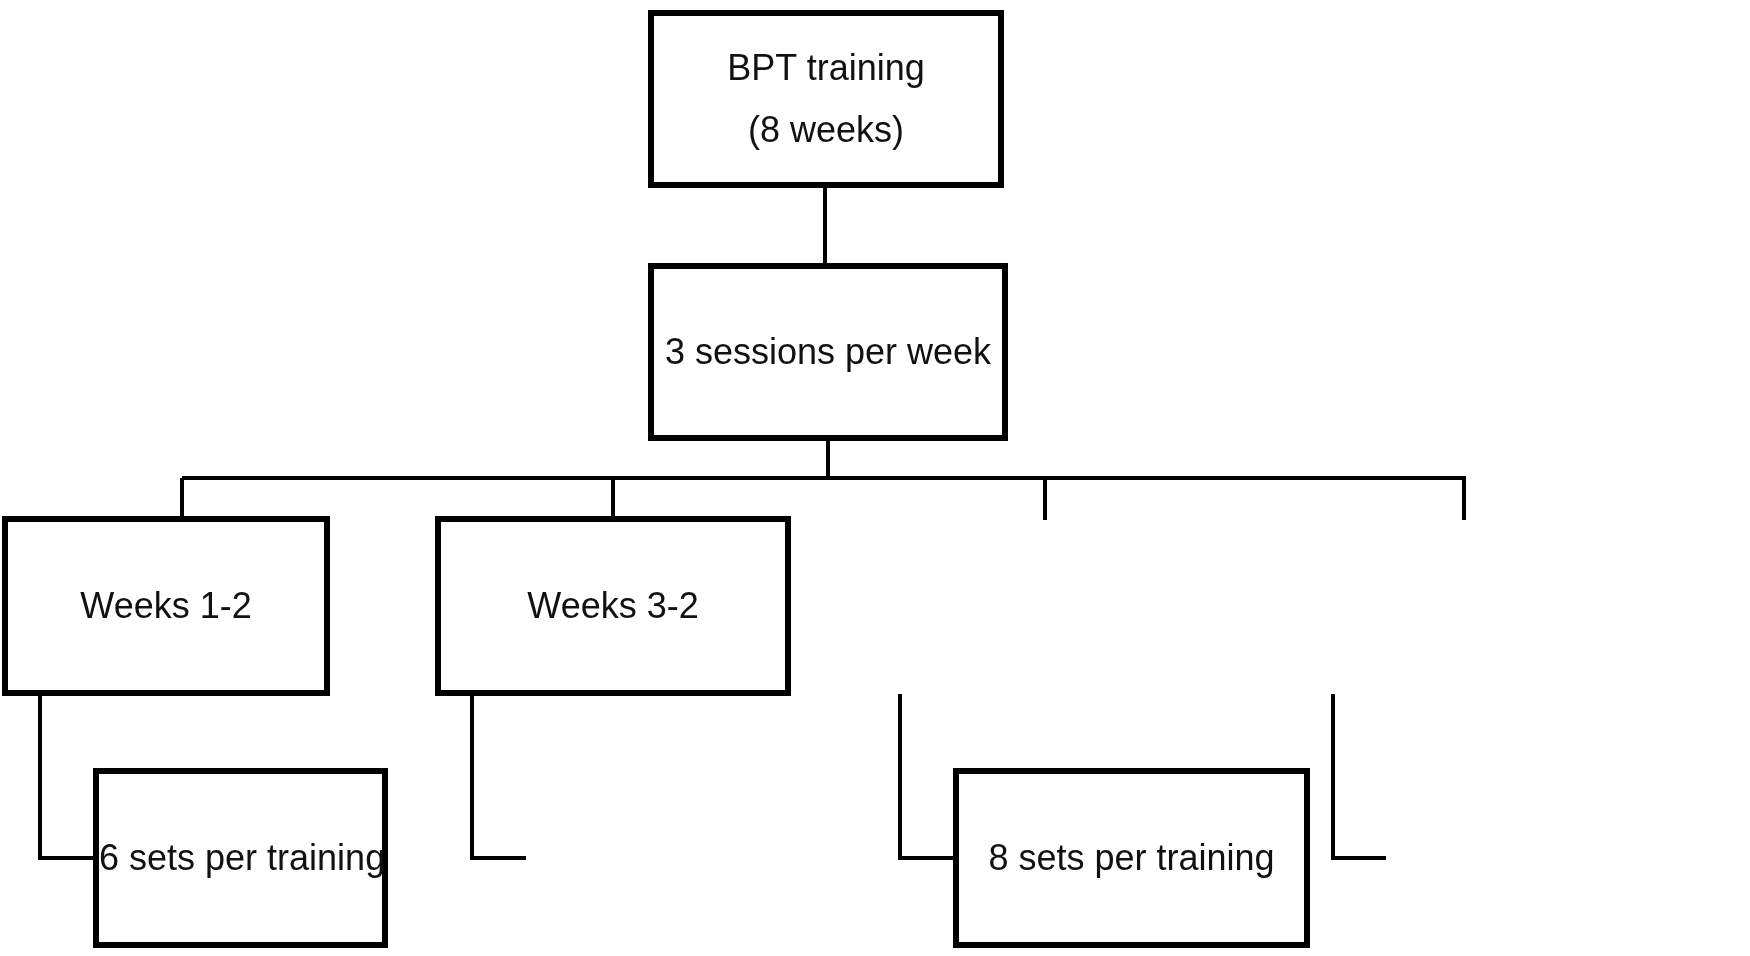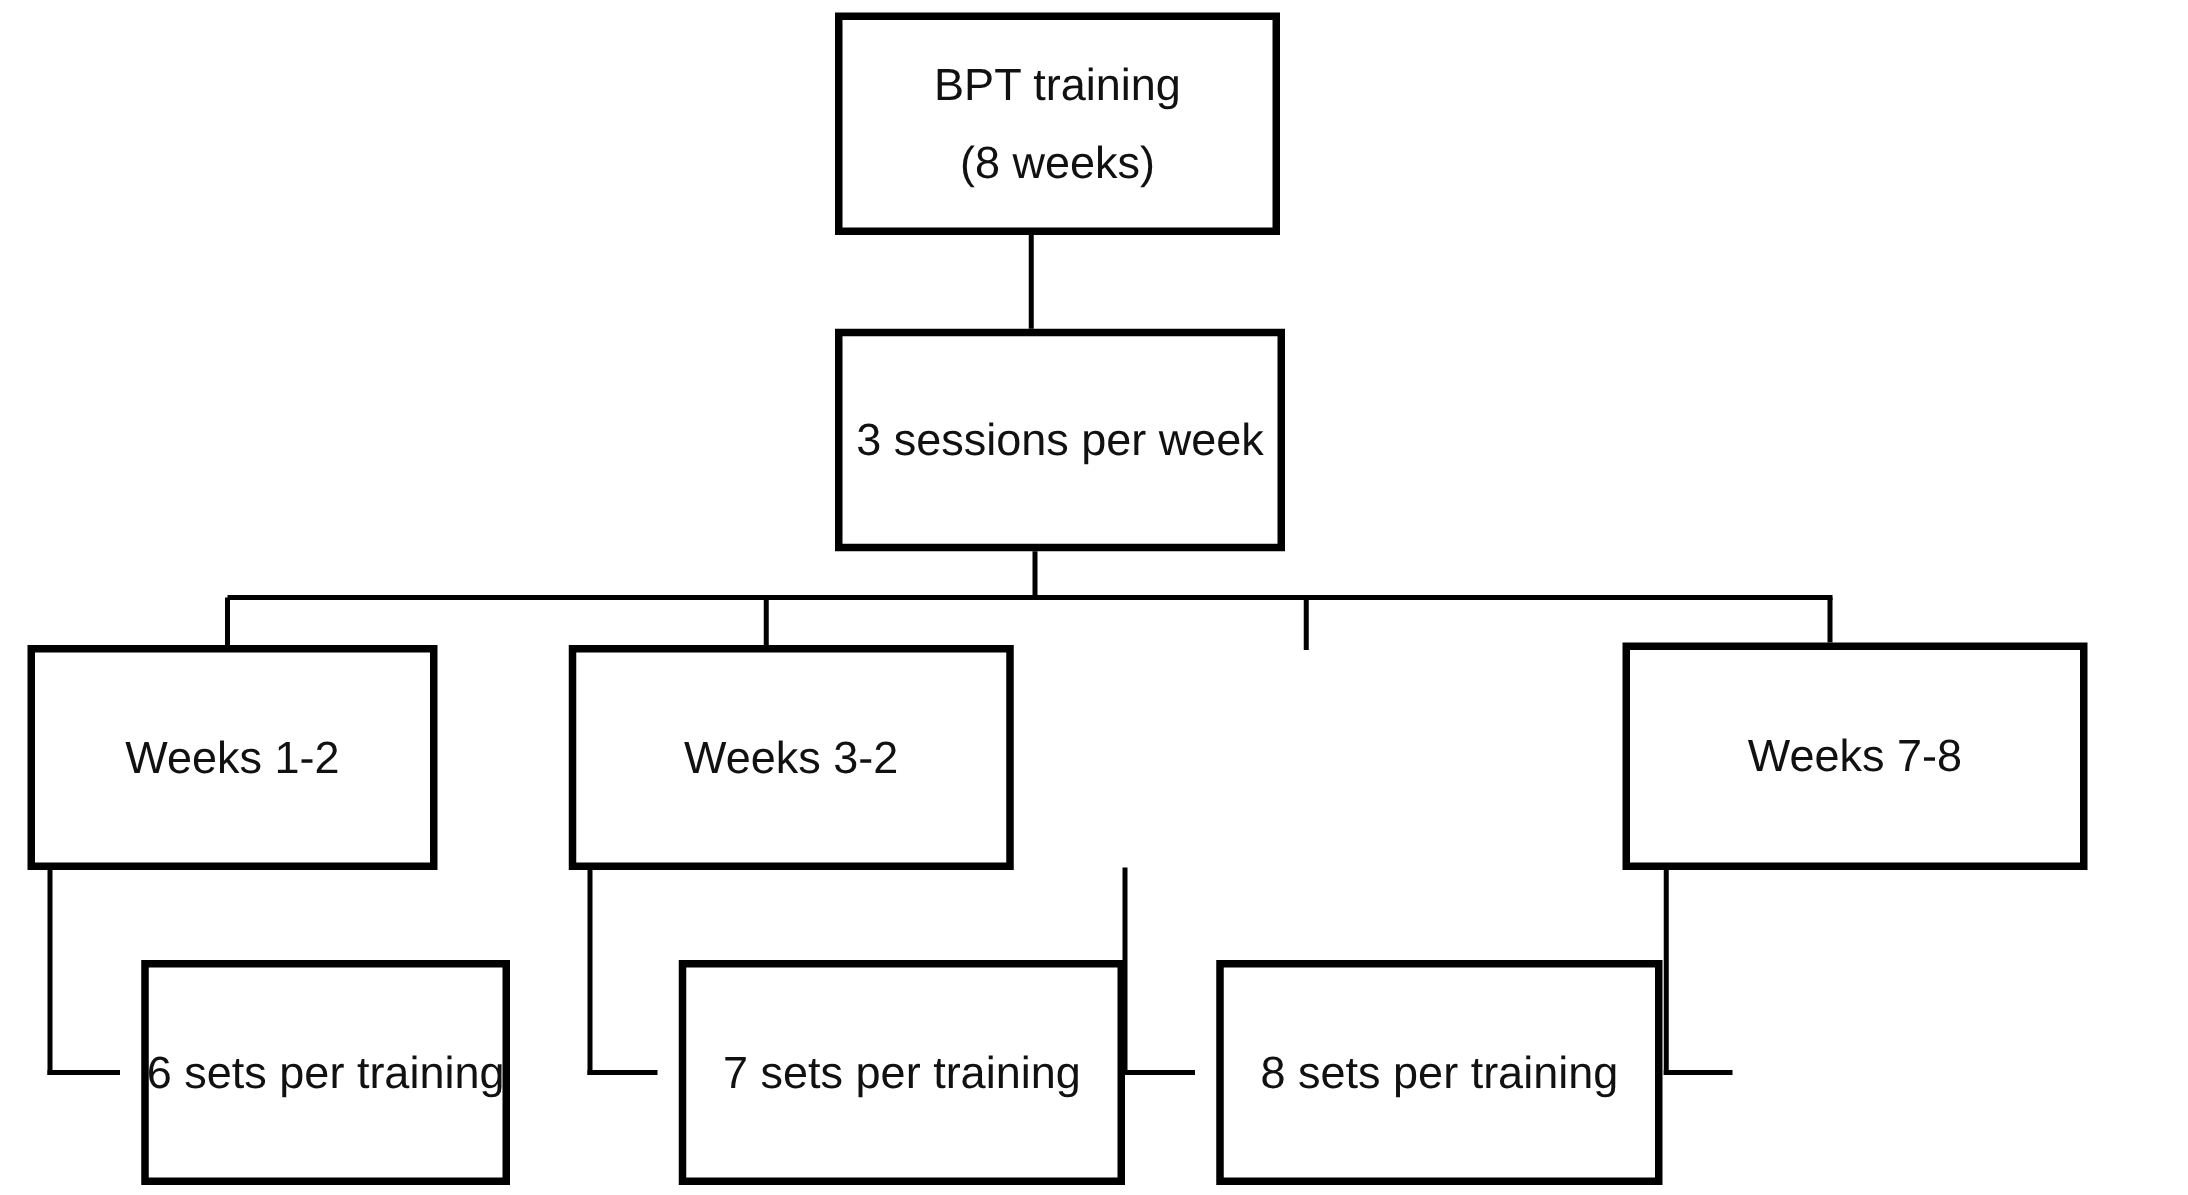--- a/index.html
+++ b/index.html
@@ -21,27 +21,25 @@
     color: var(--text);
     overflow: hidden;
   }
   .box {
     position: absolute;
     box-sizing: border-box;
     border: 6px solid var(--line);
     background: var(--bg);
     display: flex;
     flex-direction: column;
-    align-items: center;
     justify-content: center;
     text-align: center;
     font-size: 36px;
     line-height: 62px;
     white-space: nowrap;
-    margin-left: 20px;
   }
   
   .root-box     { left: 648px;  top: 10px;  width: 356px; height: 178px; }
   
   .schedule-box { left: 648px;  top: 263px; width: 360px; height: 178px; }
   
   .w12 { left: 2px;    top: 516px; width: 328px; height: 180px; }
   .w34 { left: 435px;  top: 516px; width: 356px; height: 180px; }
   .w56 { left: 867px;  top: 516px; width: 356px; height: 180px; }
   .w78 { left: 1278px; top: 514px; width: 372px; height: 182px; }
@@ -105,27 +103,21 @@
   <div class="box schedule-box">
     <div>3 sessions per week</div>
   </div>
 
   <div class="box w12">
     <div>Weeks 1-2</div>
   </div>
   <div class="box w34">
     <div>Weeks 3-2</div>
   </div>
-  <div class="box w78">
-    <div>Weeks 7-8</div>
-  </div>
 
   <div class="box s6">
     <div>6 sets per training</div>
-  </div>
-  <div class="box s7">
-    <div>7 sets per training</div>
   </div>
   <div class="box s8">
     <div>8 sets per training</div>
   </div>
 
 </div>
 
 </body></html>

